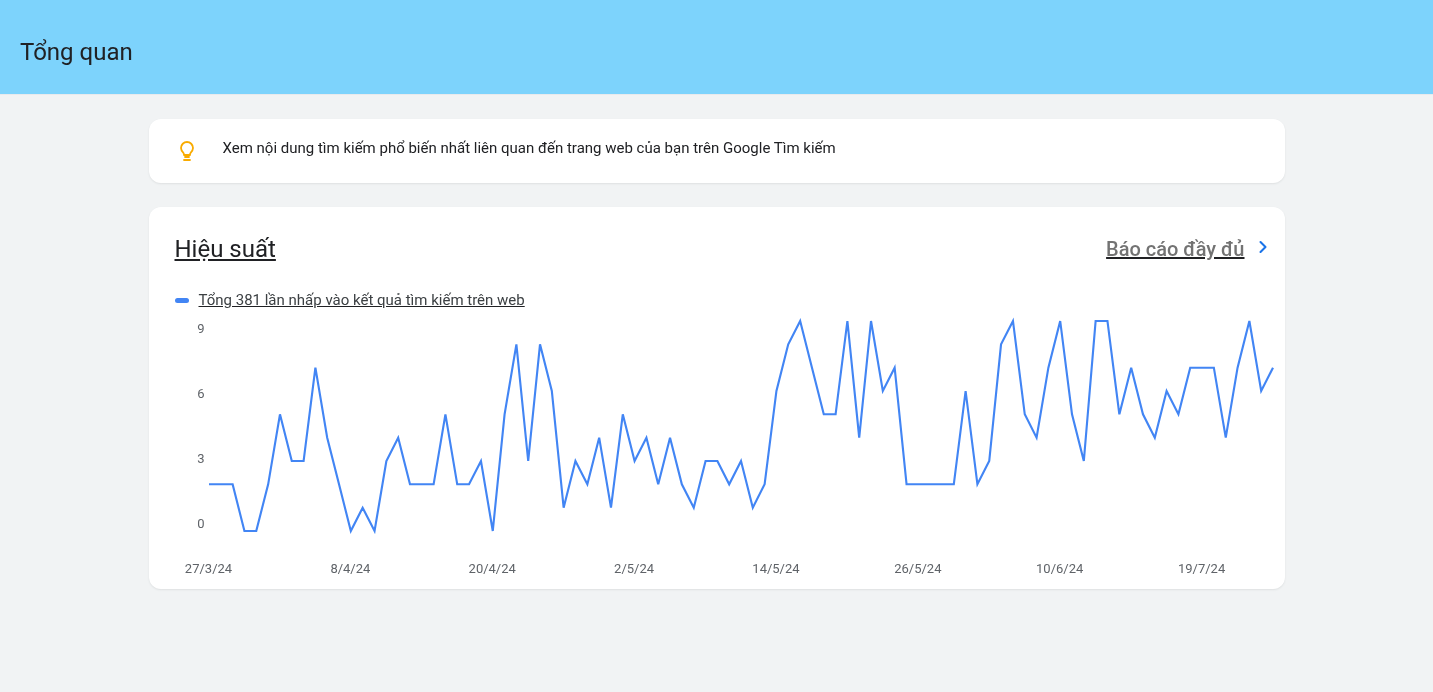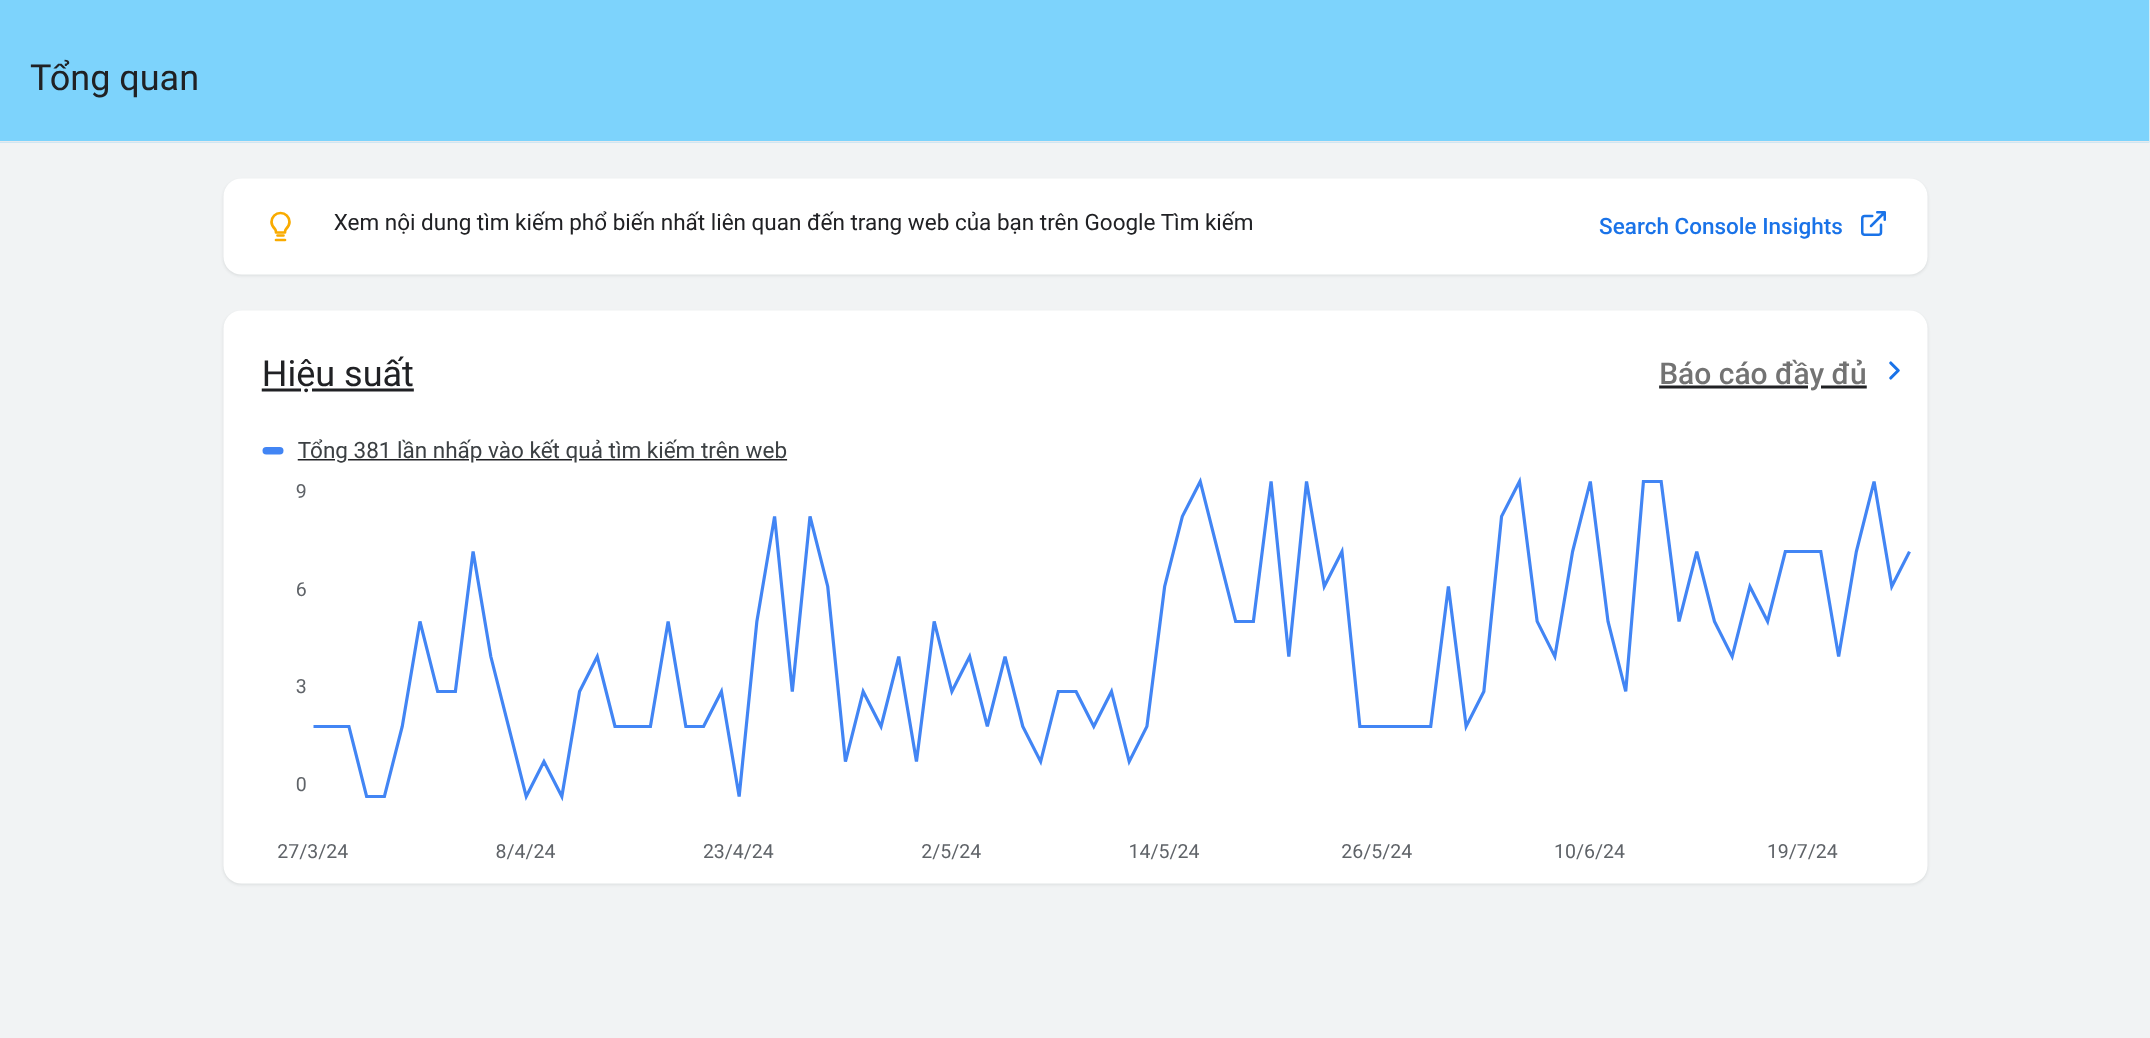--- a/index.html
+++ b/index.html
@@ -154,28 +154,20 @@
 
 <div class="content">
 
   <div class="card insights-card">
     <span class="bulb-icon">
       <svg viewBox="0 0 24 24" width="24" height="24">
         <path fill="none" stroke="#f9ab00" stroke-width="1.8" stroke-linecap="round" stroke-linejoin="round" d="M9 21h6 M10 18h4 M12 3a6 6 0 0 0-6 6c0 2.2 1.2 3.6 2.4 4.8.6.6.6 1.2.6 2.2h6c0-1 0-1.6.6-2.2C16.8 12.6 18 11.2 18 9a6 6 0 0 0-6-6z"></path>
       </svg>
     </span>
     <div class="insights-text">Xem nội dung tìm kiếm phổ biến nhất liên quan đến trang web của bạn trên Google Tìm kiếm</div>
-    <a class="insights-link">
-      <span>Search Console Insights</span>
-      <span>
-        <svg viewBox="0 0 24 24" width="20" height="20">
-          <path fill="none" stroke="#1a73e8" stroke-width="2" stroke-linecap="round" stroke-linejoin="round" d="M18 13v6a2 2 0 0 1-2 2H5a2 2 0 0 1-2-2V8a2 2 0 0 1 2-2h6 M15 3h6v6 M10 14L21 3"></path>
-        </svg>
-      </span>
-    </a>
   </div>
 
   <div class="card perf-card">
     <div class="perf-header">
       <h2 class="perf-title">Hiệu suất</h2>
       <a class="perf-link">
         <span>Báo cáo đầy đủ</span>
         <span>
           <svg viewBox="0 0 24 24" width="20" height="20">
             <path fill="none" stroke="#1a73e8" stroke-width="2.5" stroke-linecap="round" stroke-linejoin="round" d="M9 6l6 6-6 6"></path>
@@ -197,21 +189,21 @@
           <span>0</span>
         </div>
       <div class="plot">
         <svg class="line-chart" id="line-chart" preserveAspectRatio="none" viewBox="0 0 1000 210">
             <path d="M0.0 163.3 L11.1 163.3 L22.2 163.3 L33.3 210.0 L44.4 210.0 L55.6 163.3 L66.7 93.3 L77.8 140.0 L88.9 140.0 L100.0 46.7 L111.1 116.7 L122.2 163.3 L133.3 210.0 L144.4 186.7 L155.6 210.0 L166.7 140.0 L177.8 116.7 L188.9 163.3 L200.0 163.3 L211.1 163.3 L222.2 93.3 L233.3 163.3 L244.4 163.3 L255.6 140.0 L266.7 210.0 L277.8 93.3 L288.9 23.3 L300.0 140.0 L311.1 23.3 L322.2 70.0 L333.3 186.7 L344.4 140.0 L355.6 163.3 L366.7 116.7 L377.8 186.7 L388.9 93.3 L400.0 140.0 L411.1 116.7 L422.2 163.3 L433.3 116.7 L444.4 163.3 L455.6 186.7 L466.7 140.0 L477.8 140.0 L488.9 163.3 L500.0 140.0 L511.1 186.7 L522.2 163.3 L533.3 70.0 L544.4 23.3 L555.6 0.0 L566.7 46.7 L577.8 93.3 L588.9 93.3 L600.0 0.0 L611.1 116.7 L622.2 0.0 L633.3 70.0 L644.4 46.7 L655.6 163.3 L666.7 163.3 L677.8 163.3 L688.9 163.3 L700.0 163.3 L711.1 70.0 L722.2 163.3 L733.3 140.0 L744.4 23.3 L755.6 0.0 L766.7 93.3 L777.8 116.7 L788.9 46.7 L800.0 0.0 L811.1 93.3 L822.2 140.0 L833.3 0.0 L844.4 0.0 L855.6 93.3 L866.7 46.7 L877.8 93.3 L888.9 116.7 L900.0 70.0 L911.1 93.3 L922.2 46.7 L933.3 46.7 L944.4 46.7 L955.6 116.7 L966.7 46.7 L977.8 0.0 L988.9 70.0 L1000.0 46.7 " class="chart-line"></path>
           </svg>
       </div>
       <div class="x-axis" id="x-axis">
           <span class="x-tick" style="left: 0%;">27/3/24</span>
           <span class="x-tick" style="left: 13.3333%;">8/4/24</span>
-          <span class="x-tick" style="left: 26.6667%;">23/4/24</span>
+          <span class="x-tick" style="left: 26.6667%;">20/4/24</span>
           <span class="x-tick" style="left: 40%;">2/5/24</span>
           <span class="x-tick" style="left: 53.3333%;">14/5/24</span>
           <span class="x-tick" style="left: 66.6667%;">26/5/24</span>
           <span class="x-tick" style="left: 80%;">10/6/24</span>
           <span class="x-tick" style="left: 93.3333%;">19/7/24</span>
         </div>
     </div>
   </div>
 
 </div>

